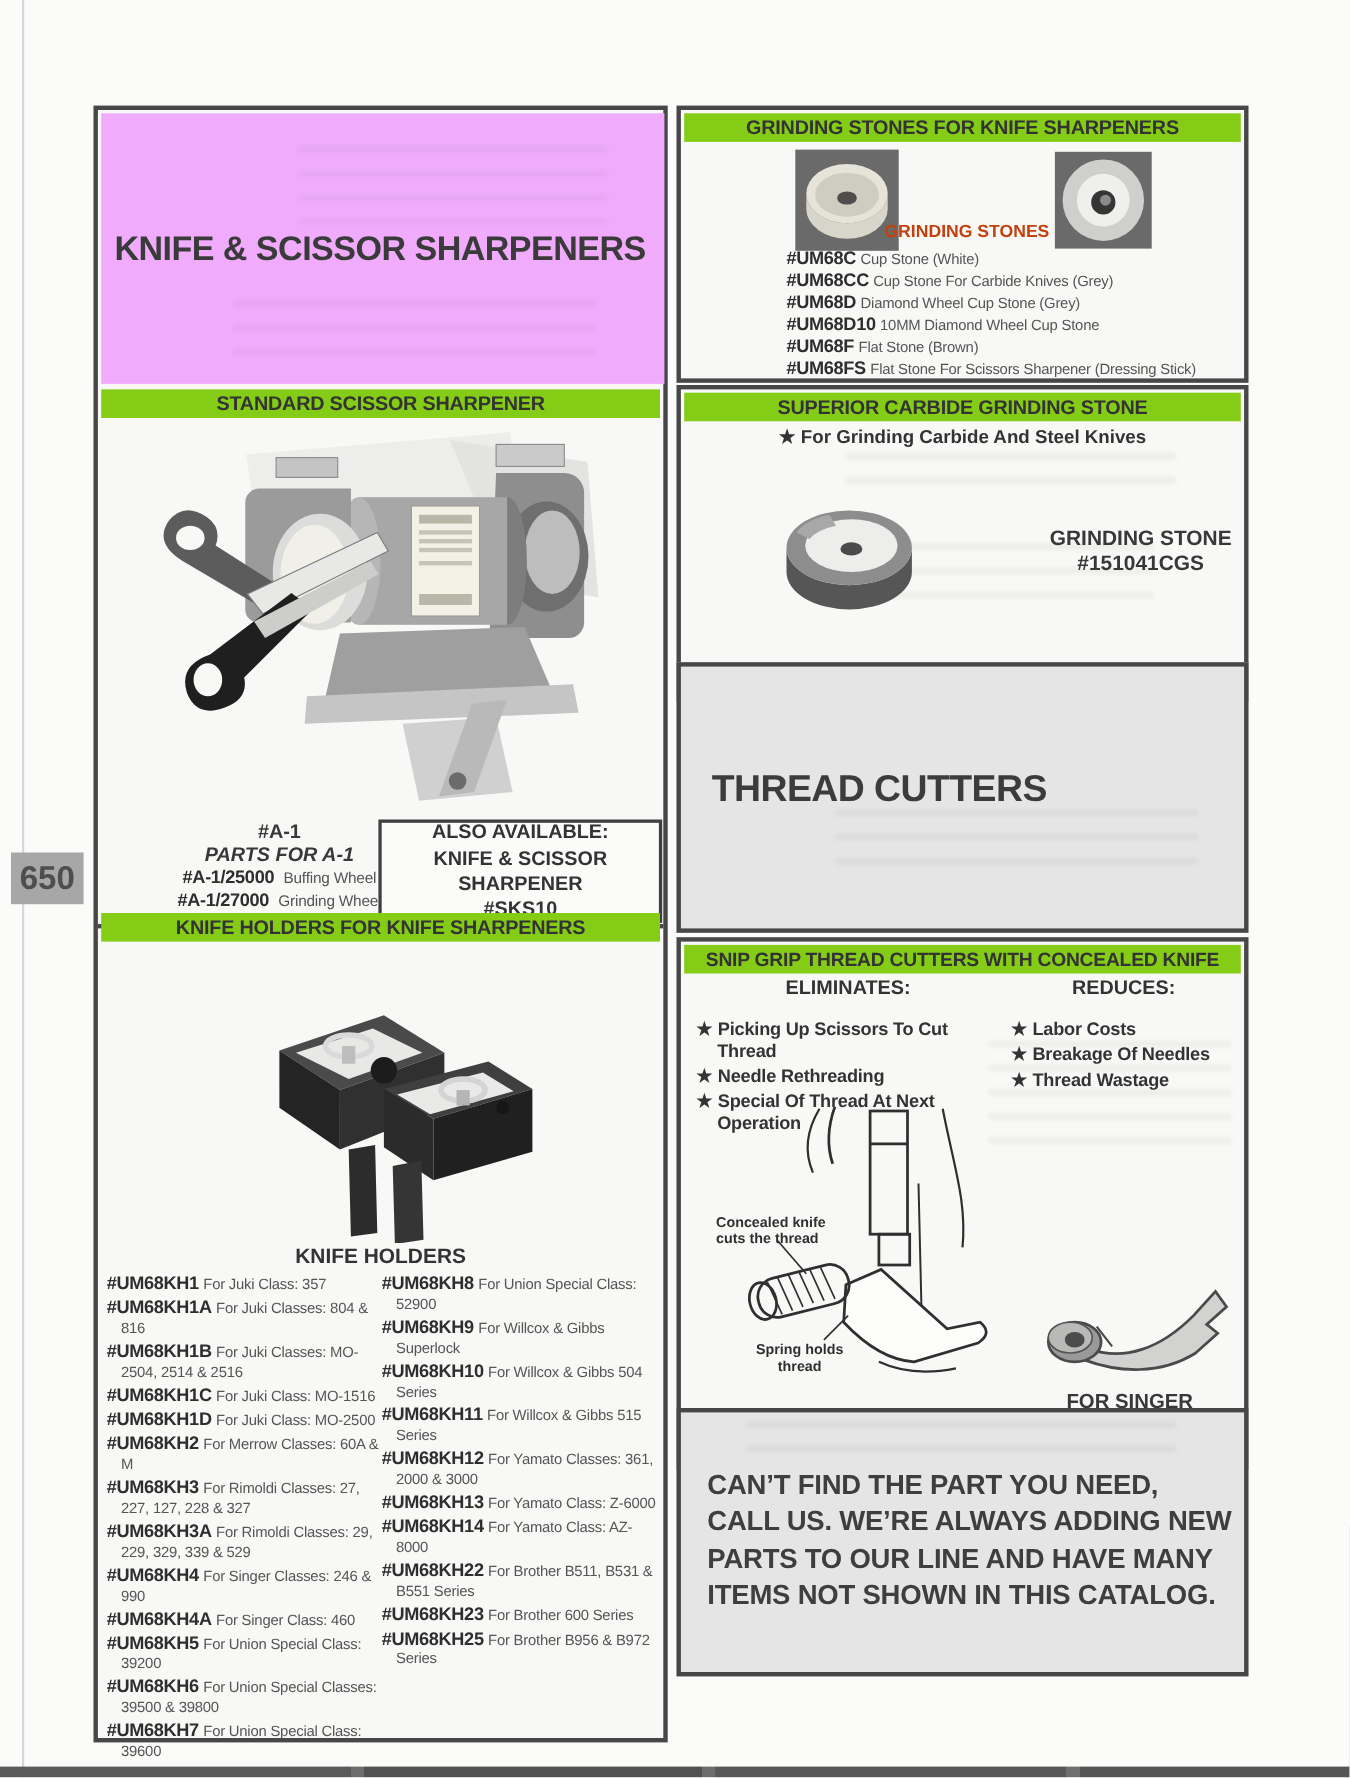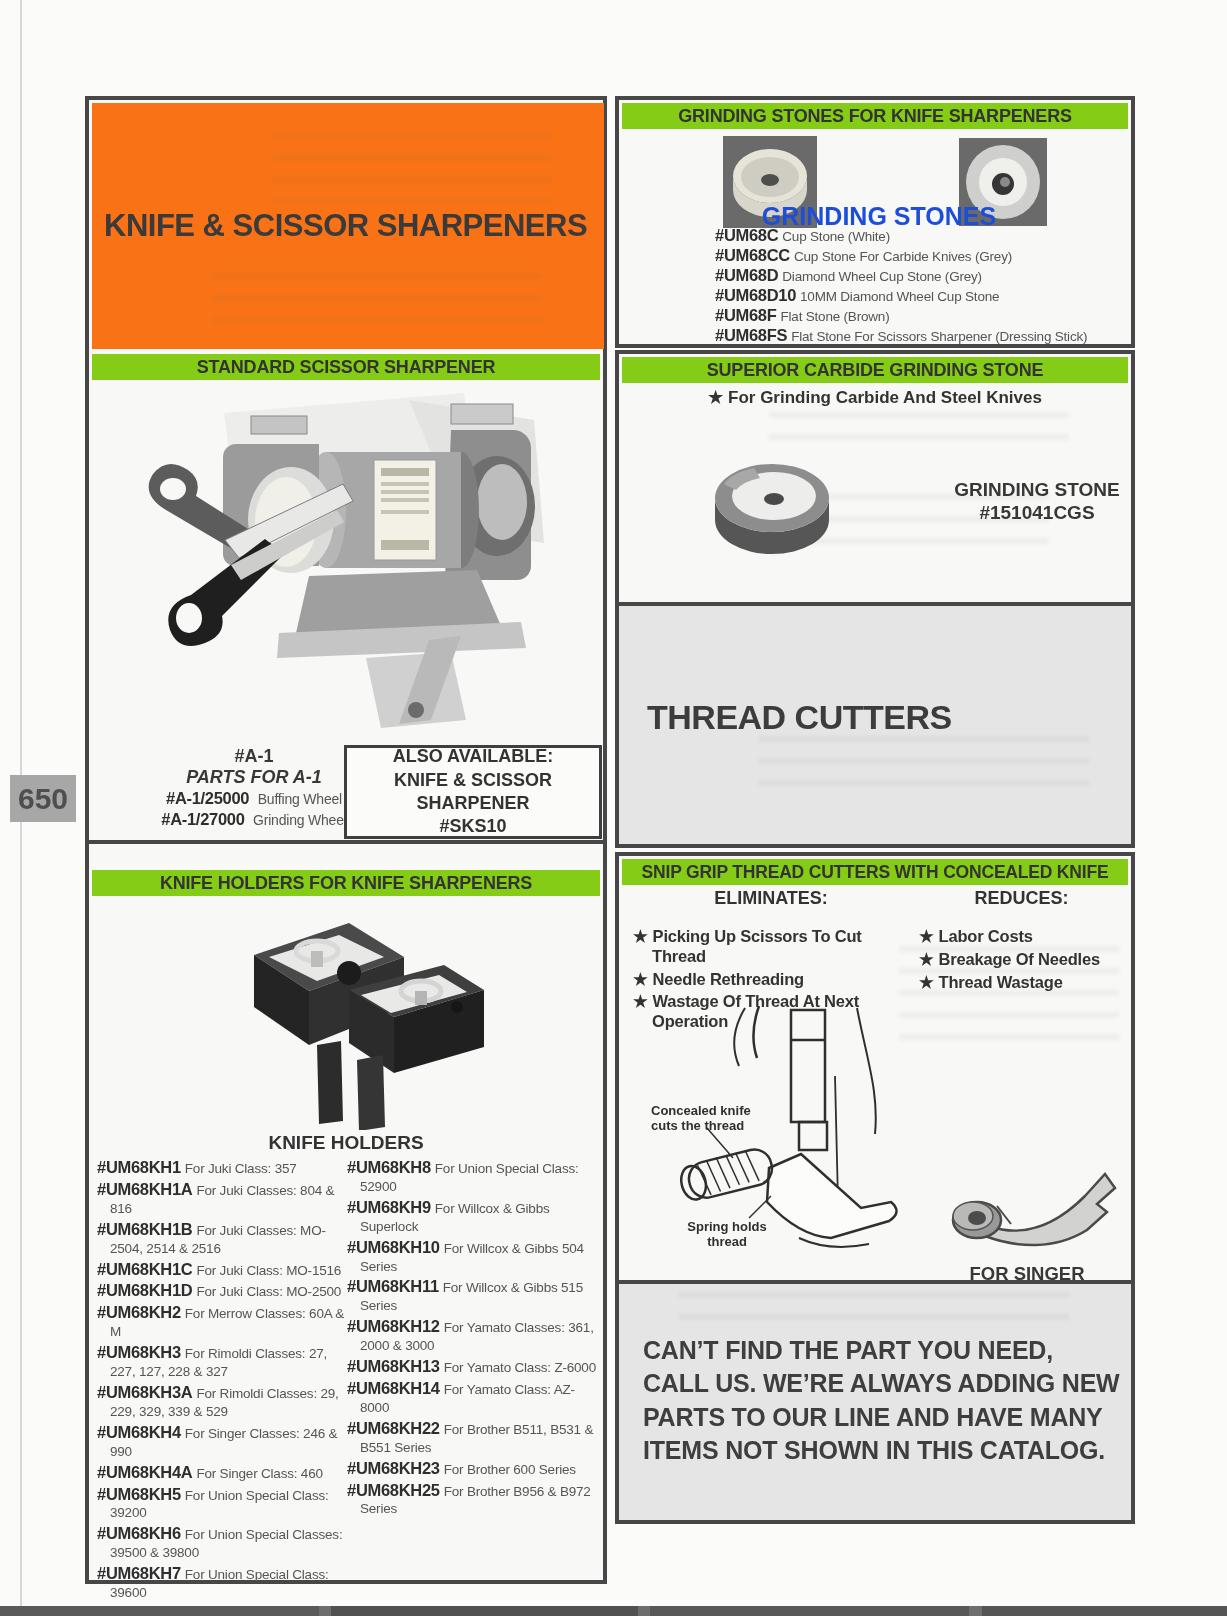--- a/index.html
+++ b/index.html
@@ -10,21 +10,21 @@
       background:linear-gradient(90deg,#5a5a5a 0 26%,#6d6d6d 26% 27%,#515151 27% 52%,#6d6d6d 52% 53%,#585858 53% 79%,#6f6f6f 79% 80%,#555 80% 100%);}
   .pagenum{position:absolute;left:10px;top:775px;width:66px;height:47px;background:#a7a7a7;
       display:flex;align-items:center;justify-content:center;font-size:30px;font-weight:bold;color:#4e4e4e;}
   .box{position:absolute;border:4px solid #474747;background:#f8f8f7;box-sizing:border-box;}
   .graybox{background:#e5e5e5;}
   .hbar{position:absolute;left:3px;right:3px;height:26px;background:#84cc16;
       display:flex;align-items:center;justify-content:center;font-weight:bold;font-size:18px;
       color:#333;letter-spacing:-0.2px;white-space:nowrap;}
   .ghost{position:absolute;filter:blur(2px);opacity:.45;pointer-events:none;
       background:repeating-linear-gradient(180deg,rgba(95,95,95,.16) 0 6px,transparent 6px 22px);}
-  .title-block{position:absolute;left:3px;top:3px;width:512px;height:246px;background:#f97316;
+  .title-block{position:absolute;left:3px;top:3px;width:512px;height:246px;background:#f0abfc;
       display:flex;align-items:center;}
   .main-title{font-size:31px;font-weight:bold;color:#3a3a3a;letter-spacing:-0.5px;padding-left:12px;}
   .caption{position:absolute;text-align:center;font-weight:bold;}
   .entry{padding-left:13px;text-indent:-13px;margin-bottom:3px;line-height:1.12;}
   .part{font-weight:bold;font-size:16.5px;color:#2e2e2e;letter-spacing:-0.3px;}
   .desc{font-size:13.5px;color:#555;margin-left:4px;letter-spacing:-0.2px;}
   .kh-lists{position:absolute;left:8px;top:1058px;width:500px;display:flex;}
   .kh-col{width:250px;}
   .kh-title{position:absolute;left:0;width:100%;top:1032px;text-align:center;
       font-weight:bold;font-size:19px;color:#333;}
@@ -114,21 +114,21 @@
     </div>
 
     <div class="also-box">
       <div>ALSO AVAILABLE:</div>
       <div>KNIFE &amp; SCISSOR SHARPENER</div>
       <div>#SKS10</div>
     </div>
 
     <div style="position:absolute;left:0;top:740px;width:514px;height:4px;background:#474747;"></div>
 
-    <div class="hbar" style="top:770px;">KNIFE HOLDERS FOR KNIFE SHARPENERS</div>
+    <div class="hbar" style="top:730px;">KNIFE HOLDERS FOR KNIFE SHARPENERS</div>
 
     <div style="position:absolute;left:110px;top:795px;">
       <svg width="300" height="235" viewBox="0 0 300 235" aria-hidden="true">
         <polygon points="55,60 150,28 205,62 110,96" fill="#4a4a4a"></polygon>
         <polygon points="55,60 110,96 110,150 55,112" fill="#242424"></polygon>
         <polygon points="110,96 205,62 205,112 110,150" fill="#303030"></polygon>
         <polygon points="70,62 140,40 185,62 118,86" fill="#e8e8e6"></polygon>
         <ellipse cx="118" cy="56" rx="21" ry="10" fill="none" stroke="#d9d9d9" stroke-width="5"></ellipse>
         <rect x="112" y="56" width="12" height="16" fill="#bdbdbd"></rect>
         <circle cx="150" cy="78" r="12" fill="#1c1c1c"></circle>
@@ -260,21 +260,21 @@
 
     <div class="stone-frame" style="left:340px;top:38px;width:88px;height:88px;">
       <svg width="88" height="88" viewBox="0 0 88 88" aria-hidden="true">
         <circle cx="44" cy="44" r="37" fill="#cfcfcd"></circle>
         <circle cx="44" cy="44" r="24" fill="#efefec"></circle>
         <circle cx="44" cy="46" r="11" fill="#353535"></circle>
         <circle cx="46" cy="44" r="5" fill="#8a8a8a"></circle>
       </svg>
     </div>
 
-    <div style="position:absolute;left:120px;top:102px;width:280px;text-align:center;font-weight:bold;font-size:25px;color:#1d4ed8;">GRINDING STONES</div>
+    <div style="position:absolute;left:120px;top:102px;width:280px;text-align:center;font-weight:bold;font-size:16px;color:#c2410c;">GRINDING STONES</div>
 
     <div class="gs-list">
 
         <div class="entry">
           <span class="part">#UM68C</span><span class="desc">Cup Stone (White)</span>
         </div>
 
         <div class="entry">
           <span class="part">#UM68CC</span><span class="desc">Cup Stone For Carbide Knives (Grey)</span>
         </div>
@@ -333,21 +333,21 @@
 
           <div class="bullet">
             <span class="star">★</span><span>Picking Up Scissors To Cut Thread</span>
           </div>
 
           <div class="bullet">
             <span class="star">★</span><span>Needle Rethreading</span>
           </div>
 
           <div class="bullet">
-            <span class="star">★</span><span>Wastage Of Thread At Next Operation</span>
+            <span class="star">★</span><span>Special Of Thread At Next Operation</span>
           </div>
         </div>
     </div>
 
     <div style="position:absolute;left:300px;top:32px;width:205px;">
       <div class="col-title">REDUCES:</div>
       <div>
 
           <div class="bullet">
             <span class="star">★</span><span>Labor Costs</span>

